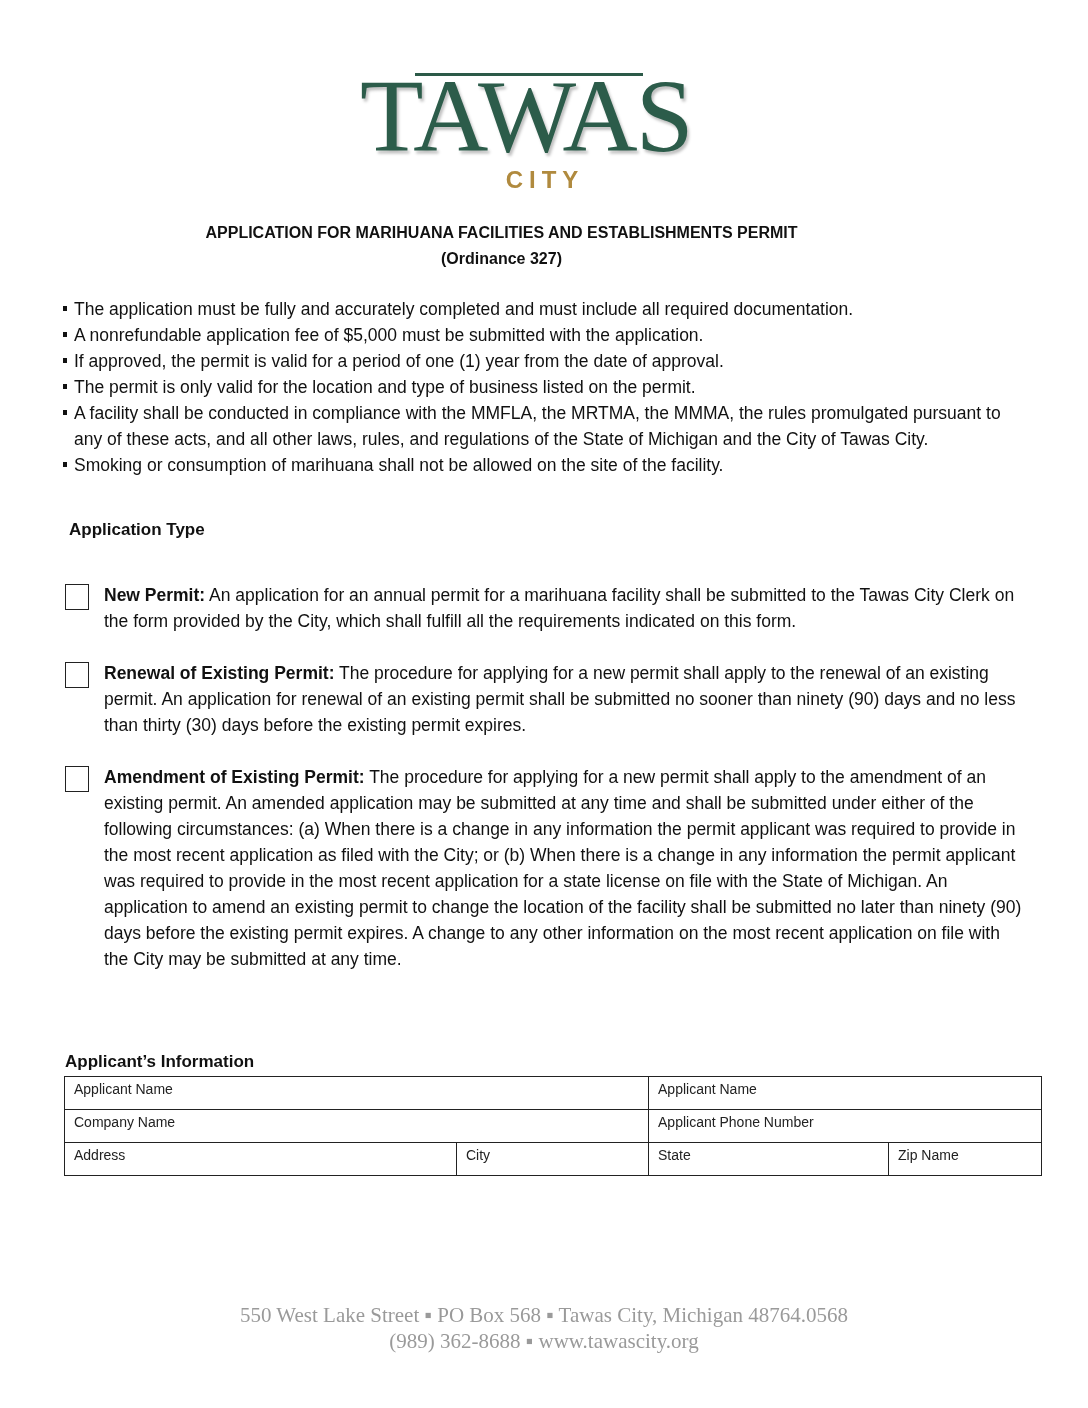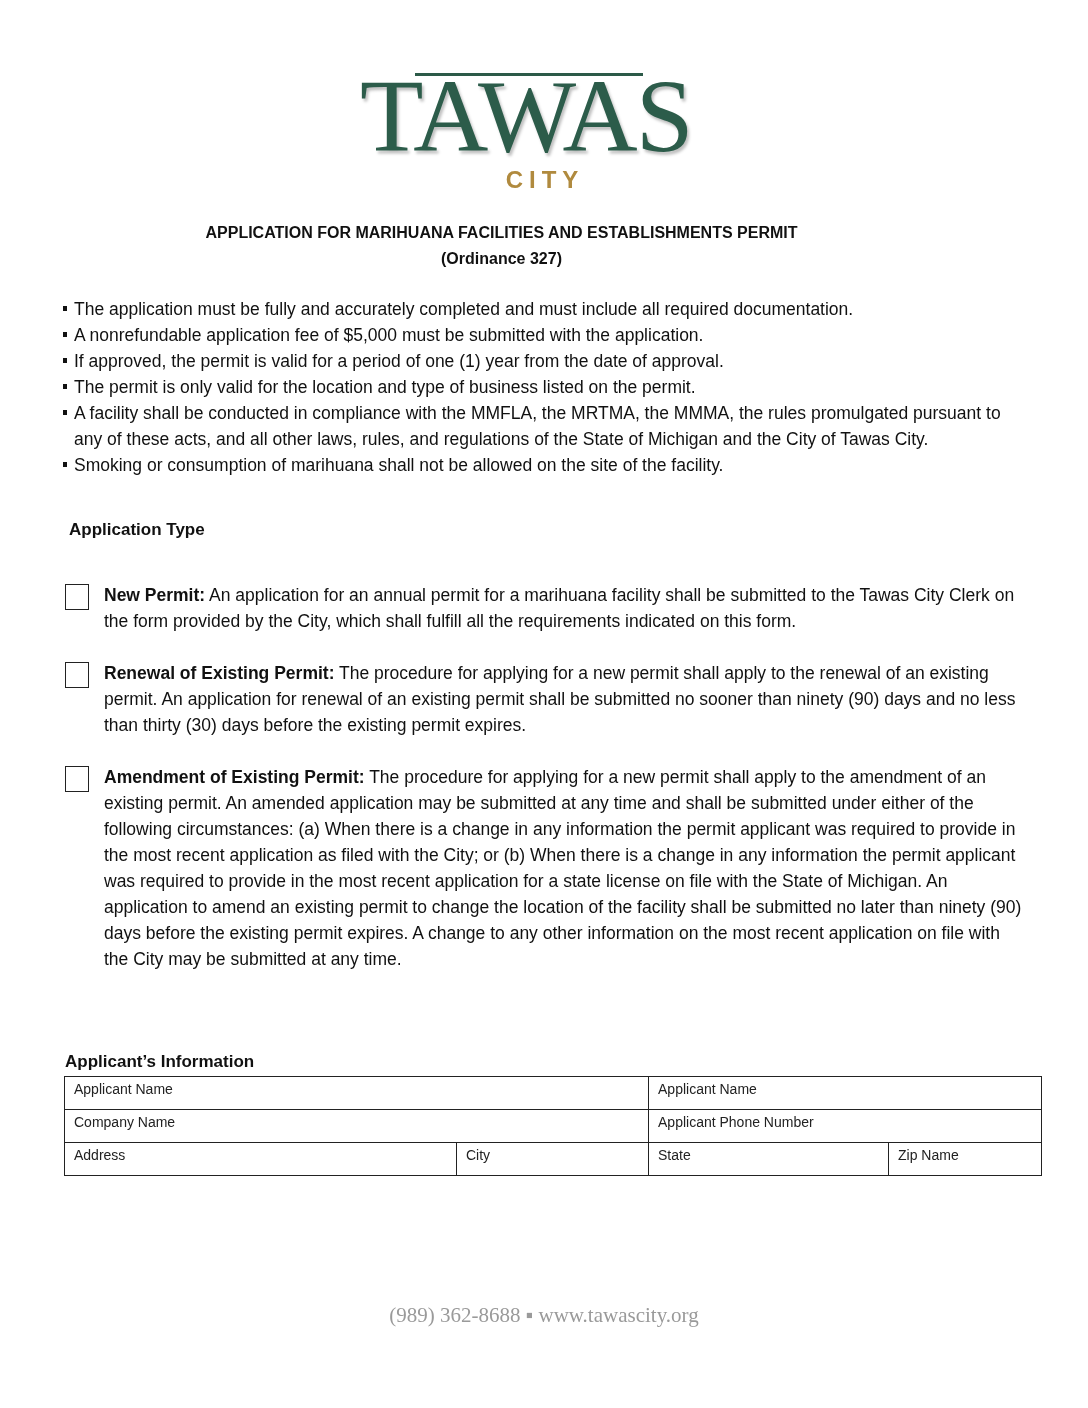--- a/index.html
+++ b/index.html
@@ -131,14 +131,15 @@
   <tr>
     <td><span>Address</span></td>
     <td><span>City</span></td>
     <td><span>State</span></td>
     <td><span>Zip Name</span></td>
   </tr>
 </tbody>
   </table>
 
 <div class="footer">
+  <div>550 West Lake Street  ▪  PO Box 568  ▪  Tawas City, Michigan  48764.0568</div>
   <div>(989) 362-8688  ▪  www.tawascity.org</div>
 </div>
 
 </body></html>

